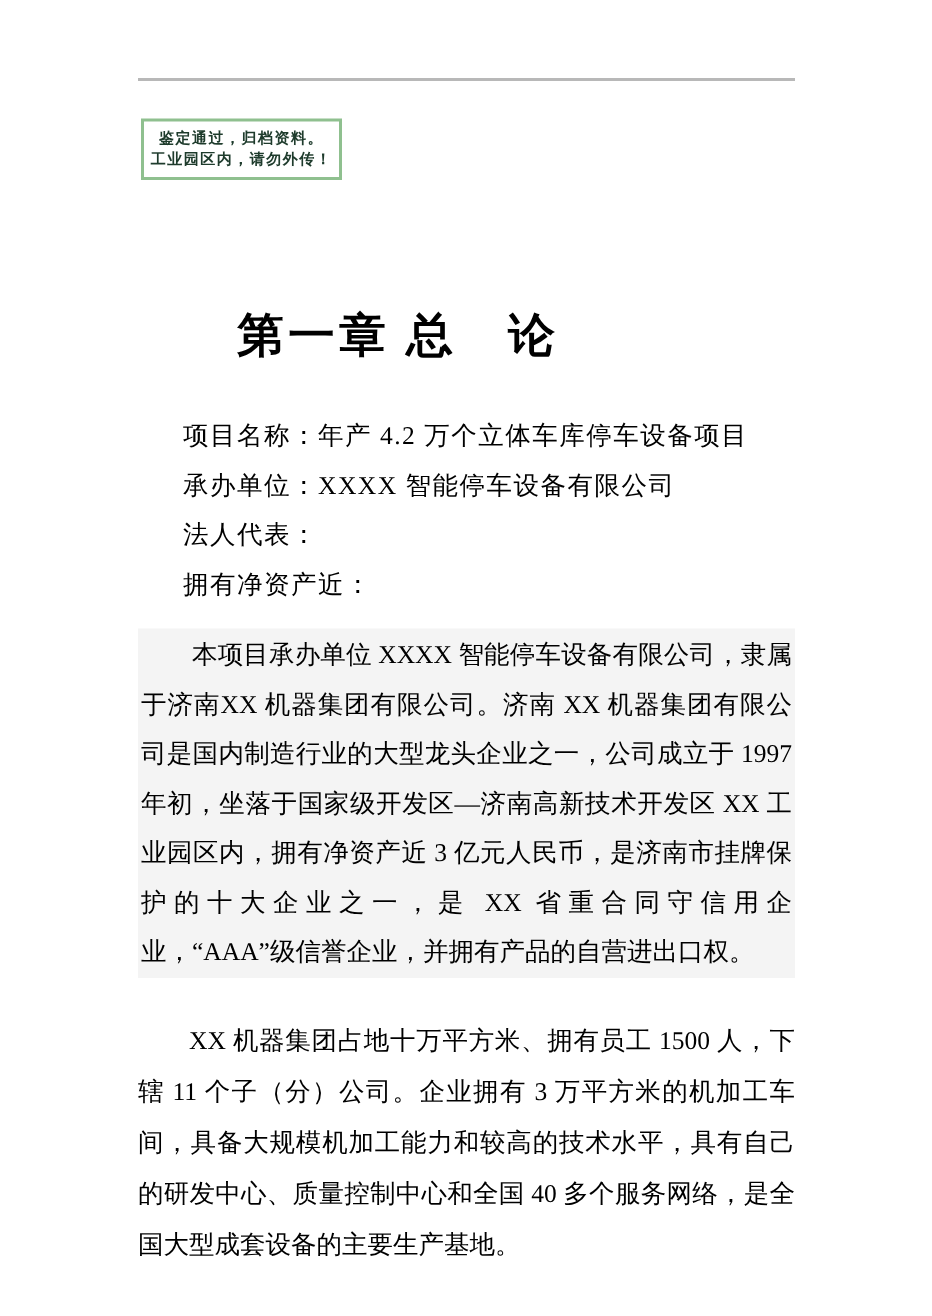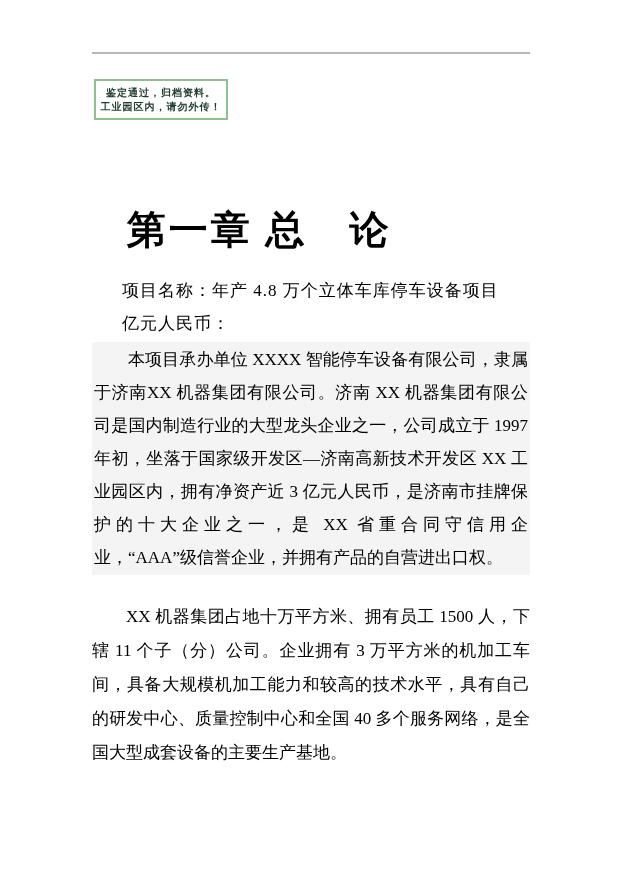--- a/index.html
+++ b/index.html
@@ -7,20 +7,21 @@
     width: 621px; height: 877px;
     background: #ffffff;
     overflow: hidden;
   }
   .page {
     position: relative;
     width: 518px; height: 877px;
     background: #ffffff;
     font-family: "Liberation Serif", "DejaVu Serif", serif;
     color: #000000;
+    padding-left: 13px;
   }
   .top-rule {
     position: absolute;
     left: 92px; top: 52px;
     width: 438px; height: 0;
     border-top: 2px solid #b8b8b8;
   }
   .stamp {
     position: absolute;
     left: 94px; top: 79px;
@@ -40,35 +41,35 @@
     line-height: 11px;
     letter-spacing: 1px;
     color: #1e3b2c;
     white-space: nowrap;
   }
   .chapter-title {
     position: absolute;
     left: 0; top: 203px;
     width: 100%;
     text-align: center;
-    font-size: 39px;
+    font-size: 31px;
     font-weight: 700;
     letter-spacing: 3px;
   }
   .content {
     position: absolute;
     left: 92px; top: 274px;
     width: 438px;
     font-size: 17px;
     line-height: 33px;
   }
   .section-heading { margin: 0; letter-spacing: 1px; }
   .info-line { margin: 0; padding-left: 30px; letter-spacing: 1px; }
   .para-highlight {
-    margin: 2px 0 0 0;
+    margin: 13px 0 0 0;
     background: #f4f4f4;
     text-indent: 34px;
     text-align: justify;
     line-height: 33px;
     padding: 1px 2px;
   }
   .para {
     margin: 25px 0 0 0;
     text-indent: 34px;
     text-align: justify;
@@ -84,21 +85,23 @@
 
   <div class="stamp">
     <span class="stamp-line">鉴定通过，归档资料。</span>
     <span class="stamp-line">工业园区内，请勿外传！</span>
   </div>
 
   <div class="chapter-title">第一章 总　论</div>
 
   <div class="content">
 
-    <p class="info-line">项目名称：年产 4.8 万个立体车库停车设备项目</p>
-    <p class="info-line">亿元人民币：</p>
+    <p class="info-line">项目名称：年产 4.2 万个立体车库停车设备项目</p>
+    <p class="info-line">承办单位：XXXX 智能停车设备有限公司</p>
+    <p class="info-line">法人代表：</p>
+    <p class="info-line">拥有净资产近：</p>
 
     <p class="para-highlight">本项目承办单位 XXXX 智能停车设备有限公司，隶属于济南XX 机器集团有限公司。济南 XX 机器集团有限公司是国内制造行业的大型龙头企业之一，公司成立于 1997 年初，坐落于国家级开发区—济南高新技术开发区 XX 工业园区内，拥有净资产近 3 亿元人民币，是济南市挂牌保护的十大企业之一，是 XX 省重合同守信用企业，“AAA”级信誉企业，并拥有产品的自营进出口权。</p>
 
     <p class="para">XX 机器集团占地十万平方米、拥有员工 1500 人，下辖 11 个子（分）公司。企业拥有 3 万平方米的机加工车间，具备大规模机加工能力和较高的技术水平，具有自己的研发中心、质量控制中心和全国 40 多个服务网络，是全国大型成套设备的主要生产基地。</p>
   </div>
 
 </div>
 
 </body></html>

